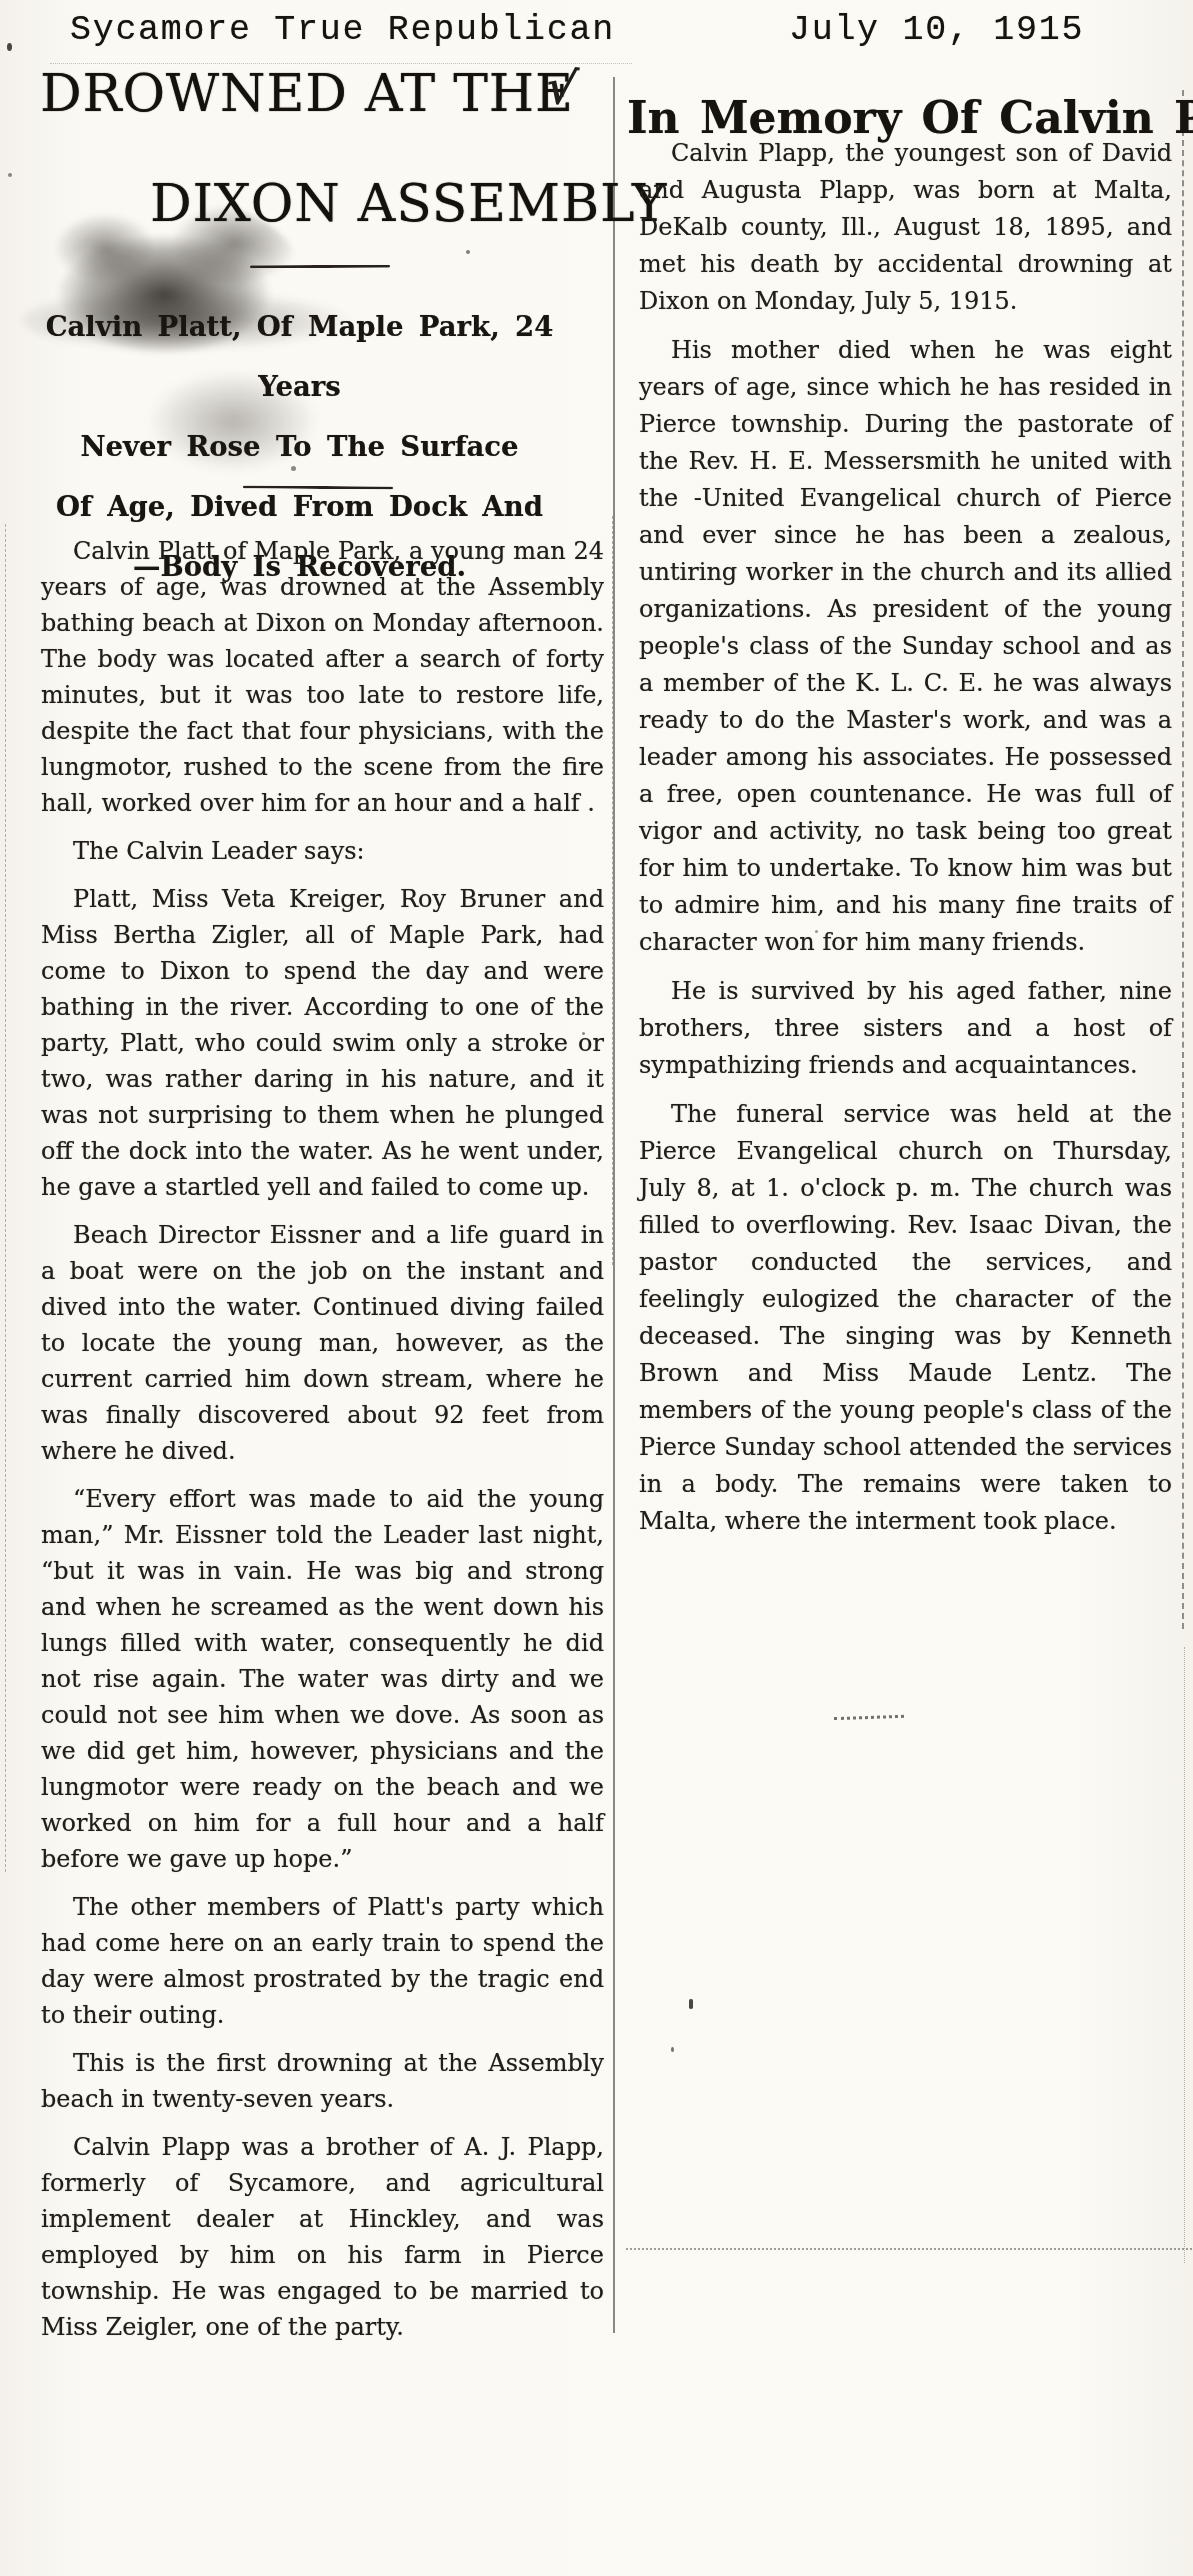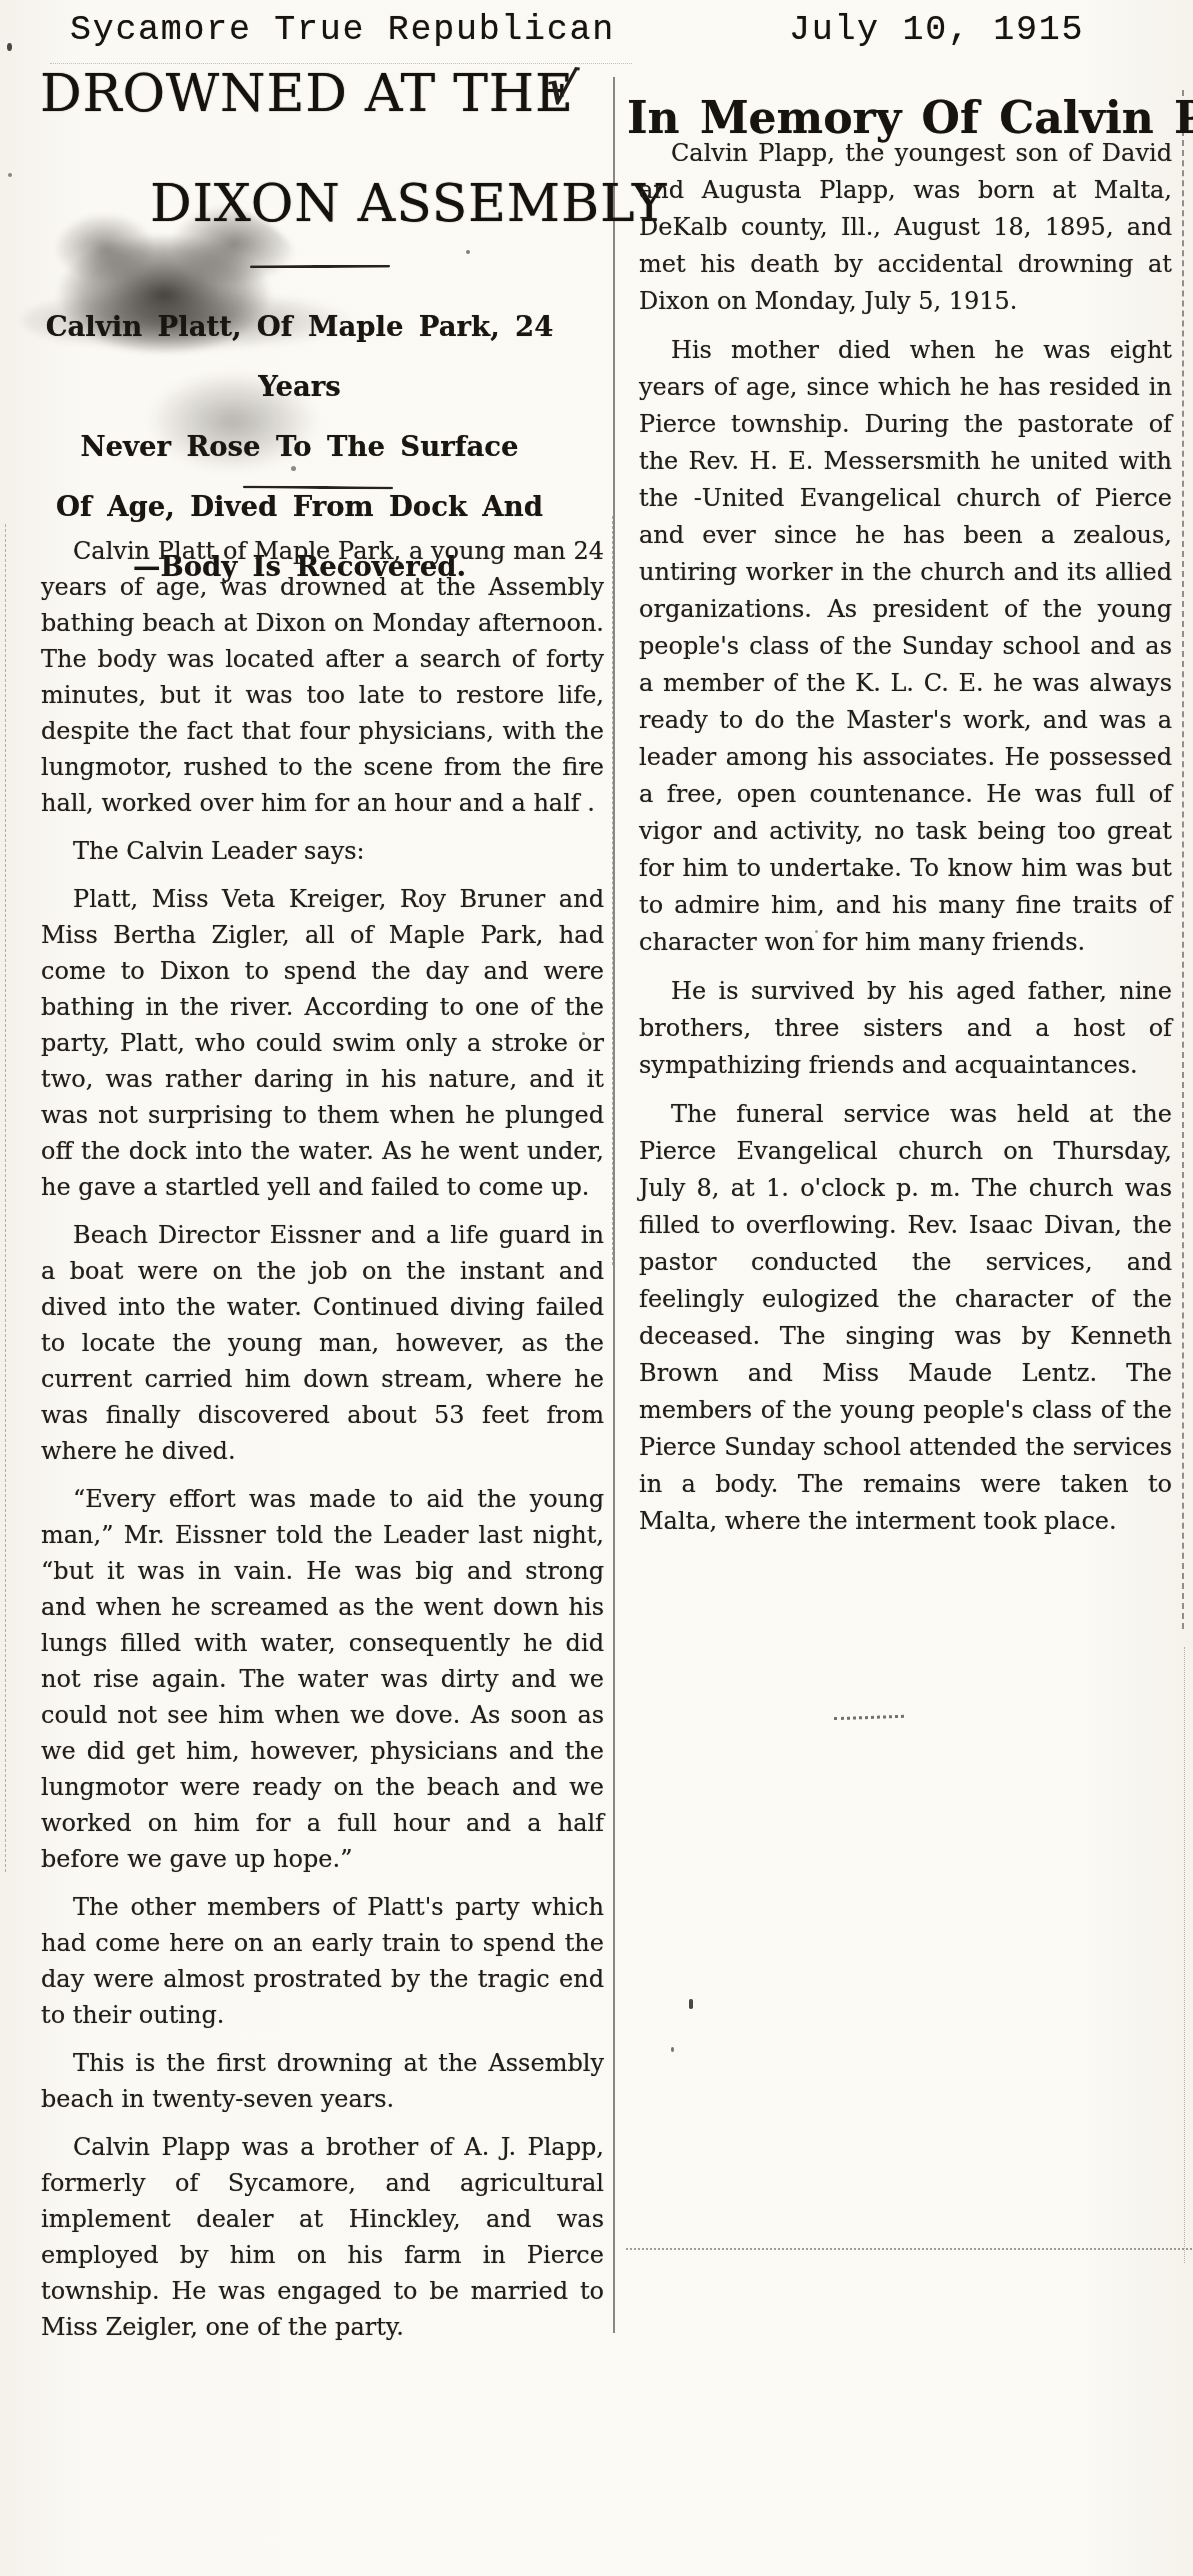--- a/index.html
+++ b/index.html
@@ -97,21 +97,21 @@
     <div>Never Rose To The Surface</div>
     <div>Of Age, Dived From Dock And</div>
     <div>—Body Is Recovered.</div>
   </div>
   <div class="rule rule2"></div>
 
   <section class="col-body col-left-body ink">
     <p>Calvin Platt of Maple Park, a young man 24 years of age, was drowned at the Assembly bathing beach at Dixon on Monday afternoon. The body was located after a search of forty minutes, but it was too late to restore life, despite the fact that four physicians, with the lungmotor, rushed to the scene from the fire hall, worked over him for an hour and a half .</p>
     <p>The Calvin Leader says:</p>
     <p>Platt, Miss Veta Kreiger, Roy Bruner and Miss Bertha Zigler, all of Maple Park, had come to Dixon to spend the day and were bathing in the river. According to one of the party, Platt, who could swim only a stroke or two, was rather daring in his nature, and it was not surprising to them when he plunged off the dock into the water. As he went under, he gave a startled yell and failed to come up.</p>
-    <p>Beach Director Eissner and a life guard in a boat were on the job on the instant and dived into the water. Continued diving failed to locate the young man, however, as the current carried him down stream, where he was finally discovered about 53 feet from where he dived.</p>
+    <p>Beach Director Eissner and a life guard in a boat were on the job on the instant and dived into the water. Continued diving failed to locate the young man, however, as the current carried him down stream, where he was finally discovered about 92 feet from where he dived.</p>
     <p>“Every effort was made to aid the young man,” Mr. Eissner told the Leader last night, “but it was in vain. He was big and strong and when he screamed as the went down his lungs filled with water, consequently he did not rise again. The water was dirty and we could not see him when we dove. As soon as we did get him, however, physicians and the lungmotor were ready on the beach and we worked on him for a full hour and a half before we gave up hope.”</p>
     <p>The other members of Platt's party which had come here on an early train to spend the day were almost prostrated by the tragic end to their outing.</p>
     <p>This is the first drowning at the Assembly beach in twenty-seven years.</p>
     <p>Calvin Plapp was a brother of A. J. Plapp, formerly of Sycamore, and agricultural implement dealer at Hinckley, and was employed by him on his farm in Pierce township. He was engaged to be married to Miss Zeigler, one of the party.</p>
   </section>
 
   <h2 class="right-title ink">In Memory Of Calvin Plapp</h2>
   <section class="col-body col-right-body ink">
     <p>Calvin Plapp, the youngest son of David and Augusta Plapp, was born at Malta, DeKalb county, Ill., August 18, 1895, and met his death by accidental drowning at Dixon on Monday, July 5, 1915.</p>
     <p>His mother died when he was eight years of age, since which he has resided in Pierce township. During the pastorate of the Rev. H. E. Messersmith he united with the -United Evangelical church of Pierce and ever since he has been a zealous, untiring worker in the church and its allied organizations. As president of the young people's class of the Sunday school and as a member of the K. L. C. E. he was always ready to do the Master's work, and was a leader among his associates. He possessed a free, open countenance. He was full of vigor and activity, no task being too great for him to undertake. To know him was but to admire him, and his many fine traits of character won for him many friends.</p>

